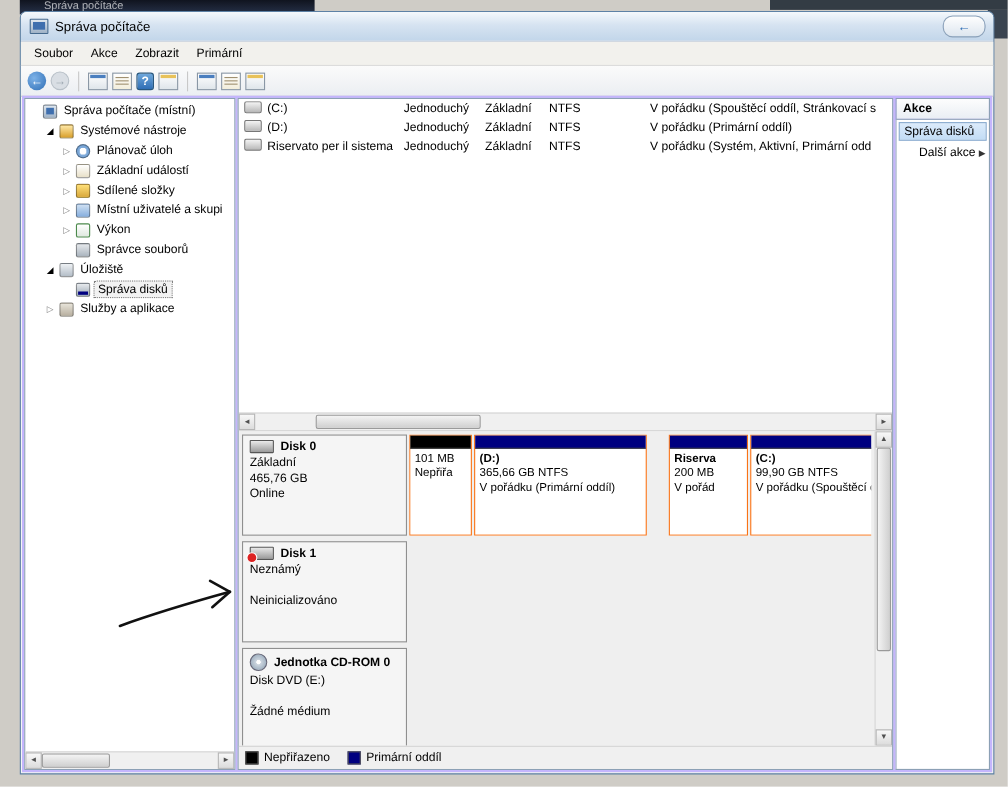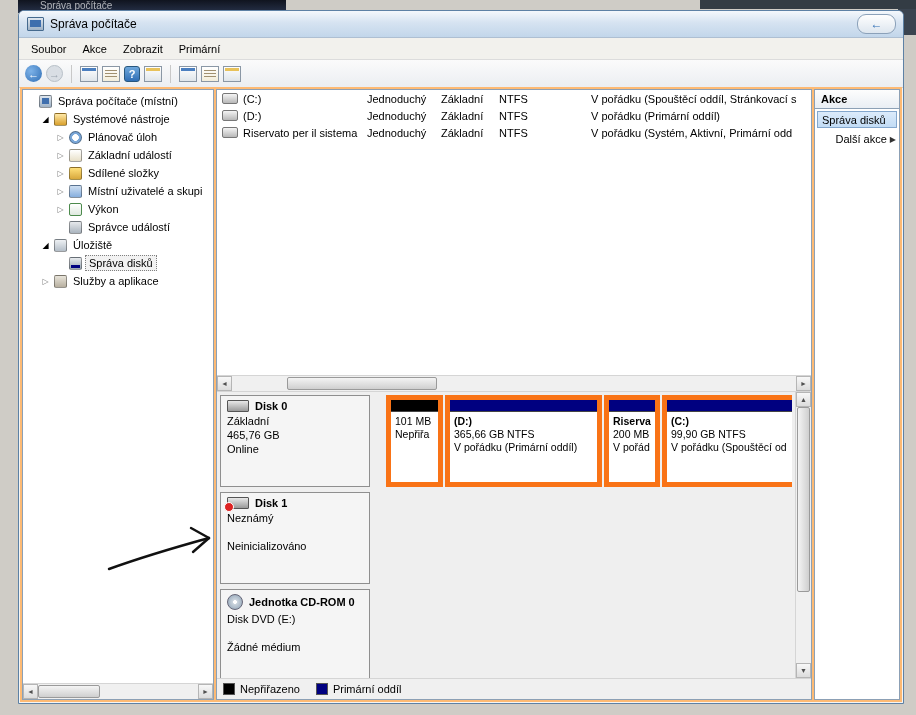--- a/index.html
+++ b/index.html
@@ -25,21 +25,21 @@
   .tb-back{width:17px;height:17px;border-radius:50%;background:radial-gradient(circle at 35% 35%,#7db2e8,#2f6eb5);color:#fff;font-size:11px;}
   .tb-forward{width:17px;height:17px;border-radius:50%;background:#d9dee4;border:1px solid #b8c0c8;color:#9aa4ae;font-size:11px;box-sizing:border-box;}
   .tb-win,.tb-doc,.tb-win2{width:16px;height:14px;border:1px solid #8a97a5;background:linear-gradient(#fff,#dfe5ea);position:relative;}
   .tb-win::after{content:"";position:absolute;top:1px;left:1px;right:1px;height:3px;background:#4a7ebf;}
   .tb-win2::after{content:"";position:absolute;top:1px;left:1px;right:1px;height:3px;background:#e8c25a;}
   .tb-doc{background:linear-gradient(#fff,#f2edda);}
   .tb-doc::after{content:"";position:absolute;left:2px;right:2px;top:3px;height:1px;background:#a09070;box-shadow:0 3px 0 #a09070,0 6px 0 #a09070;}
   .tb-help{width:16px;height:16px;border-radius:3px;background:linear-gradient(#6fa8dc,#2f6eb5);border:1px solid #28577e;color:#fff;font-weight:bold;font-size:11px;box-sizing:border-box;}
   .tb-sep{width:1px;height:18px;background:#c8c8c8;margin:0 4px;}
 
-  .content{position:absolute;top:76px;bottom:1px;left:1px;right:1px;display:flex;gap:2px;padding:2px;background:#fdba74;box-sizing:border-box;}
+  .content{position:absolute;top:76px;bottom:1px;left:1px;right:1px;display:flex;gap:2px;padding:2px;background:#c4b5fd;box-sizing:border-box;}
 
   
   .tree-panel{width:190px;background:#fff;border:1px solid #8ca0b5;display:flex;flex-direction:column;overflow:hidden;}
   .tree-list{flex:1;overflow:hidden;padding-top:2px;}
   .tree-row{height:18px;display:flex;align-items:center;gap:3px;white-space:nowrap;}
   .expander{width:11px;display:inline-block;text-align:center;font-size:8px;color:#808080;flex:0 0 11px;}
   .tree-row .exp-open{color:#000;}
   .ticon{width:13px;height:13px;border:1px solid rgba(0,0,0,.35);border-radius:2px;flex:0 0 13px;box-sizing:border-box;position:relative;}
   .i-computer{background:linear-gradient(#dfe7ef,#9fb2c6);}
   .i-computer::after{content:"";position:absolute;inset:2px 2px 3px 2px;background:#3f6fae;}
@@ -69,29 +69,29 @@
   .center{flex:1;min-width:0;border:1px solid #8ca0b5;background:#f0f0f0;display:flex;flex-direction:column;overflow:hidden;}
   .volume-pane{height:285px;background:#fff;overflow:hidden;flex:0 0 285px;}
   .vol-header{display:grid;grid-template-columns:145px 74px 58px 92px 1fr;}
   .hcell{border-right:1px solid #d8d8d8;border-bottom:1px solid #d0d0d0;background:linear-gradient(#ffffff,#f4f6f8);padding:3px 5px;white-space:nowrap;overflow:hidden;}
   .vrow{display:grid;grid-template-columns:145px 74px 58px 92px 1fr;height:17px;align-items:center;}
   .vcell{padding:0 5px;white-space:nowrap;overflow:hidden;}
   .vol-ic{display:inline-block;width:14px;height:9px;background:linear-gradient(#f4f4f4,#b8b8b8);border:1px solid #777;border-radius:2px;margin-right:5px;vertical-align:-1px;}
 
   .disk-wrap{flex:1;display:flex;overflow:hidden;border-top:1px solid #d5d5d5;}
   .disk-pane{flex:1;padding:3px;overflow:hidden;background:#efefef;}
-  .disk-row{display:flex;gap:16px;height:92px;margin-bottom:5px;}
+  .disk-row{display:flex;gap:2px;height:92px;margin-bottom:5px;}
   .disk-label{width:150px;flex:0 0 150px;background:#f5f5f5;border:1px solid #8f8f8f;padding:4px 6px;box-sizing:border-box;}
   .disk-name{font-weight:bold;display:flex;gap:6px;align-items:center;margin-bottom:2px;}
   .disk-line{height:14px;line-height:14px;white-space:nowrap;overflow:hidden;}
   .dicon{width:22px;height:12px;background:linear-gradient(#e8e8e8,#9a9a9a);border:1px solid #555;border-radius:1px;position:relative;flex:0 0 22px;box-sizing:border-box;}
   .dicon.err::after{content:"";position:absolute;left:-4px;bottom:-4px;width:8px;height:8px;background:#d22;border-radius:50%;border:1px solid #fff;}
   .dicon.cd{width:16px;height:16px;flex:0 0 16px;border-radius:50%;background:radial-gradient(circle,#fff 18%,#cdd6df 22%,#9fb0c0 75%);border:1px solid #667;}
   .parts{flex:1;display:flex;gap:2px;overflow:hidden;}
-  .part{border:5px solid #f97316;background:#fff;display:flex;flex-direction:column;box-sizing:border-box;flex:0 0 auto;}
+  .part{border:1px solid #f97316;background:#fff;display:flex;flex-direction:column;box-sizing:border-box;flex:0 0 auto;}
   .part-bar{height:11px;border-bottom:1px solid #444;flex:0 0 11px;}
   .part-body{padding:3px 4px;font-size:10.5px;line-height:13px;overflow:hidden;white-space:nowrap;}
   .part-label{font-weight:bold;}
 
   .legend-row{height:20px;display:flex;align-items:center;gap:16px;padding-left:6px;background:#f0f0f0;border-top:1px solid #d5d5d5;flex:0 0 20px;}
   .legend-item{display:flex;align-items:flex-end;gap:5px;}
   .legend-sq{width:10px;height:10px;border:1px solid #555;display:inline-block;}
 
   
   .actions-panel{width:86px;flex:0 0 86px;display:flex;flex-direction:column;overflow:hidden;}
@@ -173,21 +173,21 @@
             <span class="tlabel">Místní uživatelé a skupi</span>
           </div>
           <div class="tree-row" style="padding-left: 32px;">
             <span class="expander">▷</span>
             <span class="ticon i-performance"></span>
             <span class="tlabel">Výkon</span>
           </div>
           <div class="tree-row" style="padding-left: 32px;">
             <span class="expander"></span>
             <span class="ticon i-device-manager"></span>
-            <span class="tlabel">Správce událostí</span>
+            <span class="tlabel">Správce souborů</span>
           </div>
           <div class="tree-row" style="padding-left: 17px;">
             <span class="expander exp-open">◢</span>
             <span class="ticon i-storage"></span>
             <span class="tlabel">Úložiště</span>
           </div>
           <div class="tree-row sel" style="padding-left: 32px;">
             <span class="expander"></span>
             <span class="ticon i-disk-management"></span>
             <span class="tlabel">Správa disků</span>
@@ -260,21 +260,21 @@
                   </div>
                 </div>
                 <div class="part" style="width: 157px;">
                   <div class="part-bar" style="background: rgb(0, 0, 128);"></div>
                   <div class="part-body">
                     <div class="part-label">(D:)</div>
                     <div class="part-line">365,66 GB NTFS</div>
                     <div class="part-line">V pořádku (Primární oddíl)</div>
                   </div>
                 </div>
-                <div class="part" style="width: 56px;">
+                <div class="part" style="width: 72px; margin-left: 18px;">
                   <div class="part-bar" style="background: rgb(0, 0, 128);"></div>
                   <div class="part-body">
                     <div class="part-label">Riserva</div>
                     <div class="part-line">200 MB</div>
                     <div class="part-line">V pořád</div>
                   </div>
                 </div>
                 <div class="part" style="width: 143px;">
                   <div class="part-bar" style="background: rgb(0, 0, 128);"></div>
                   <div class="part-body">

